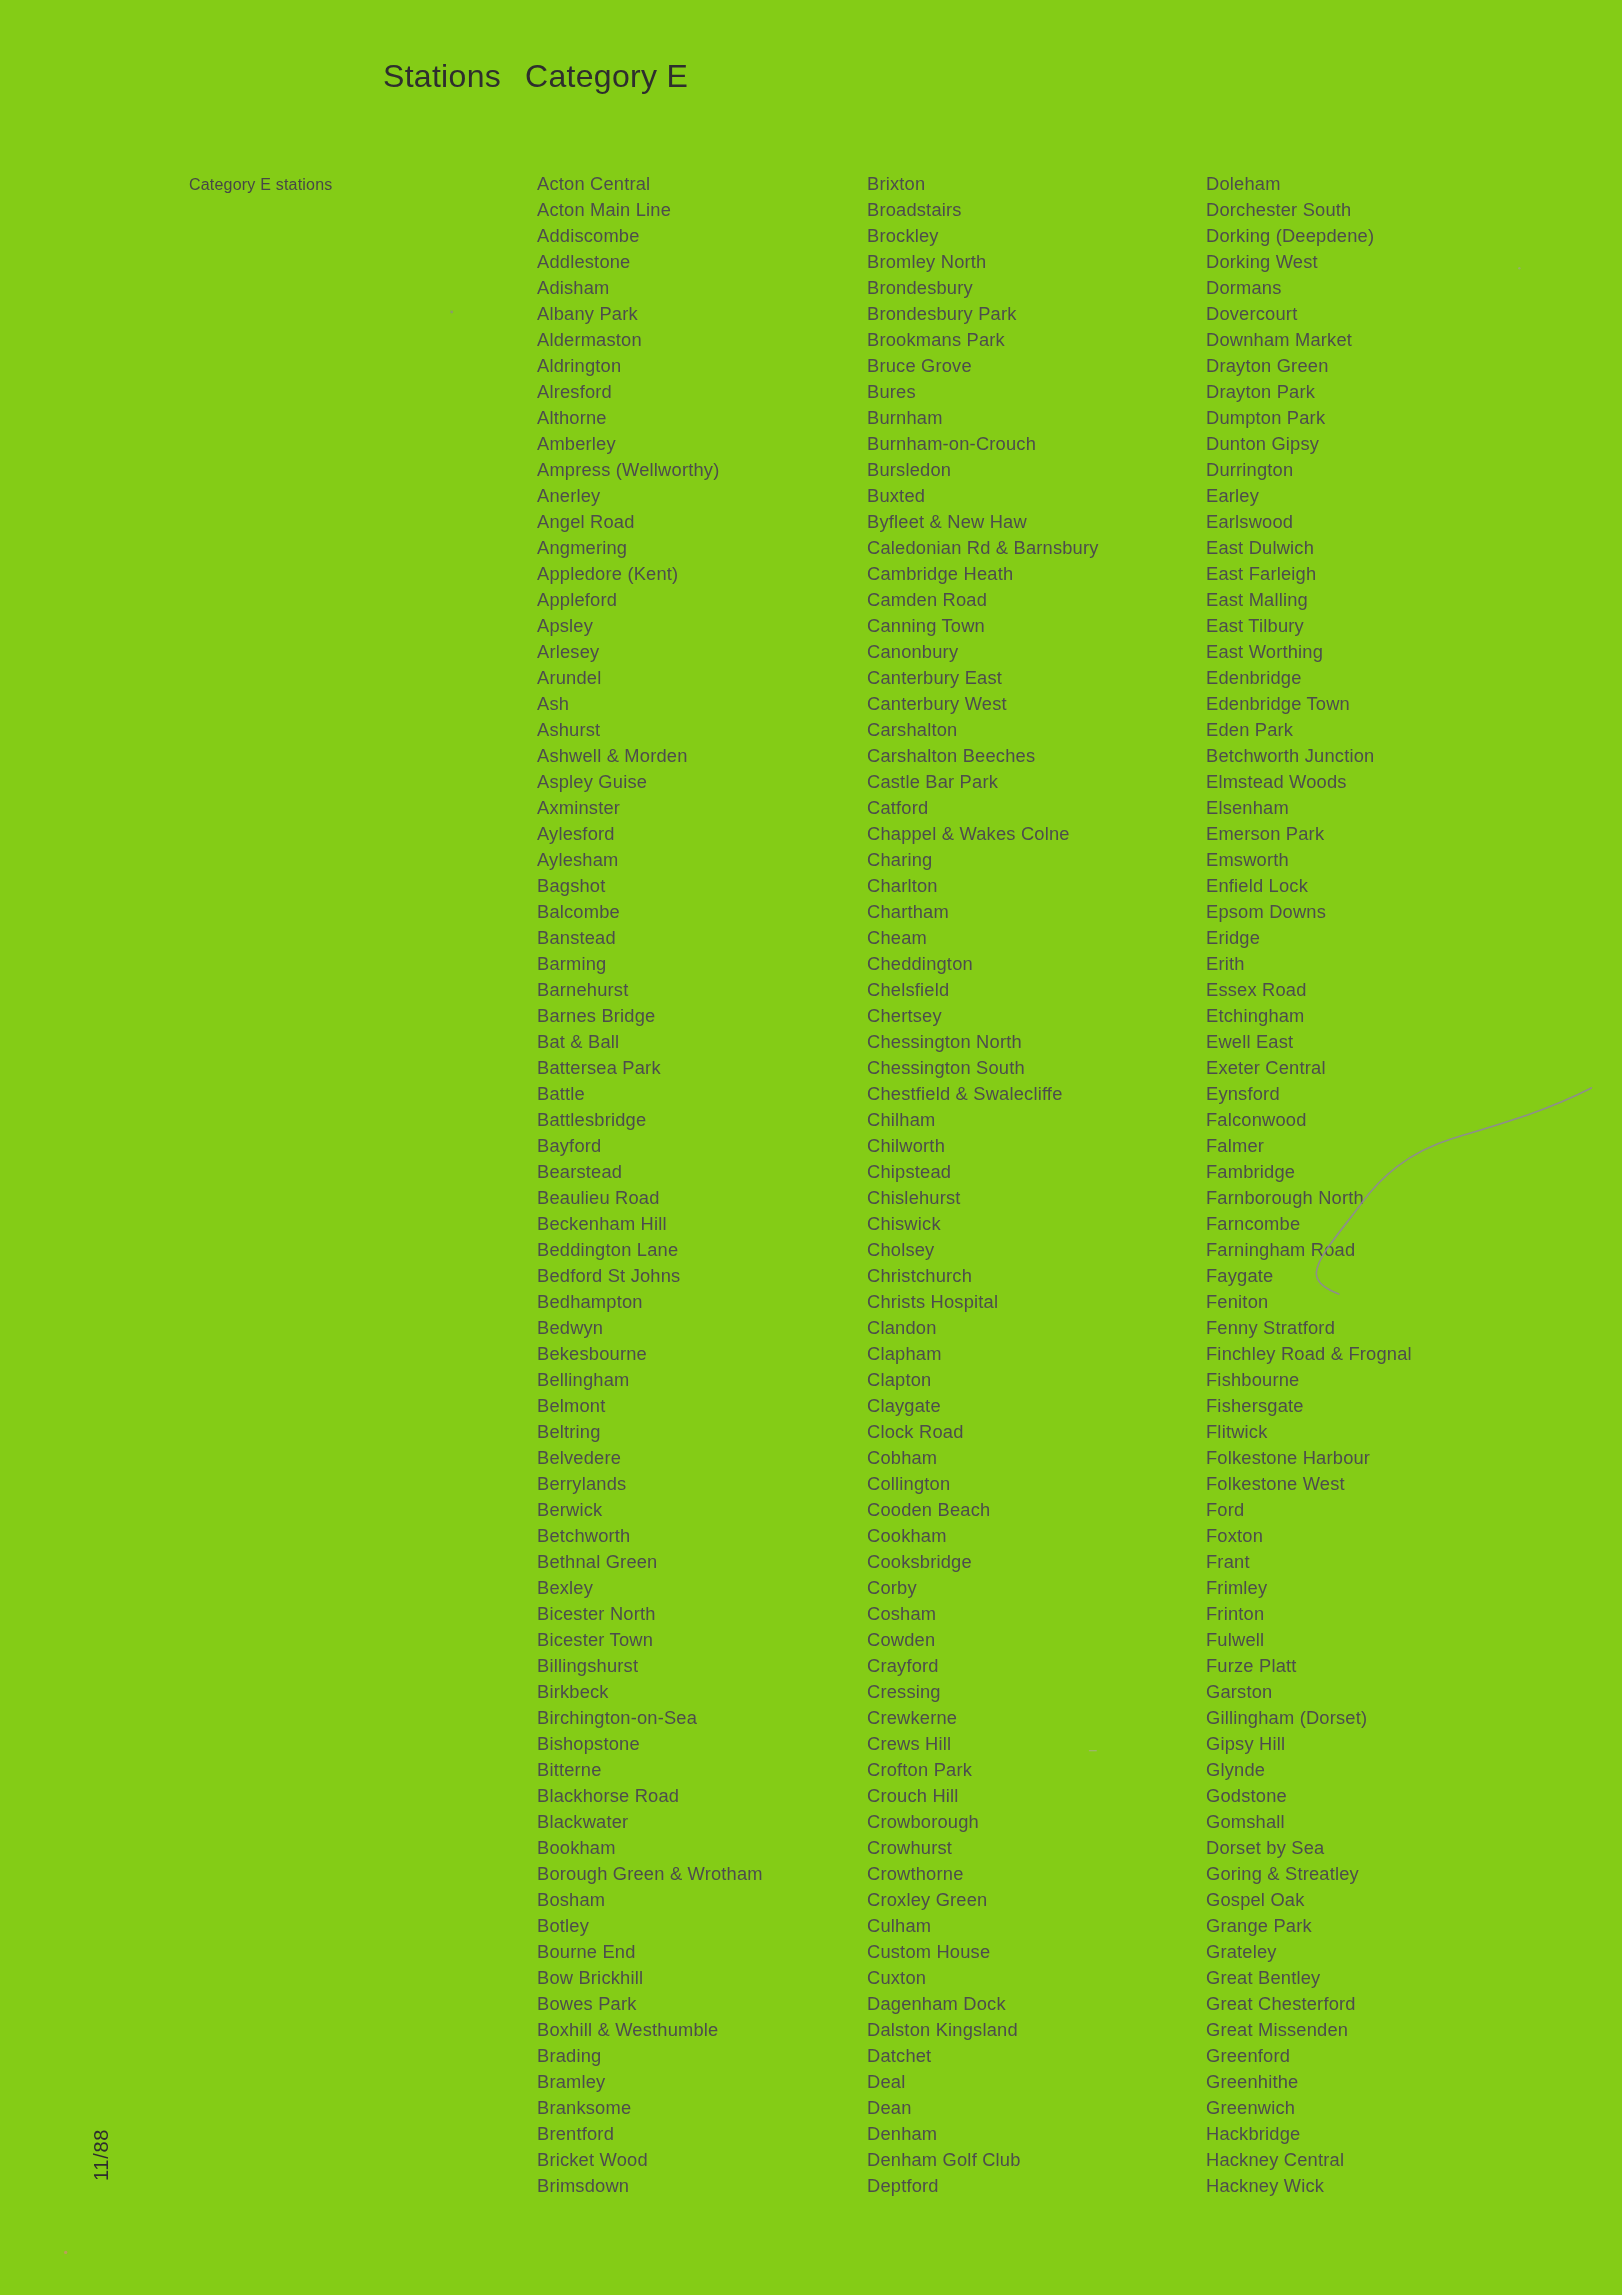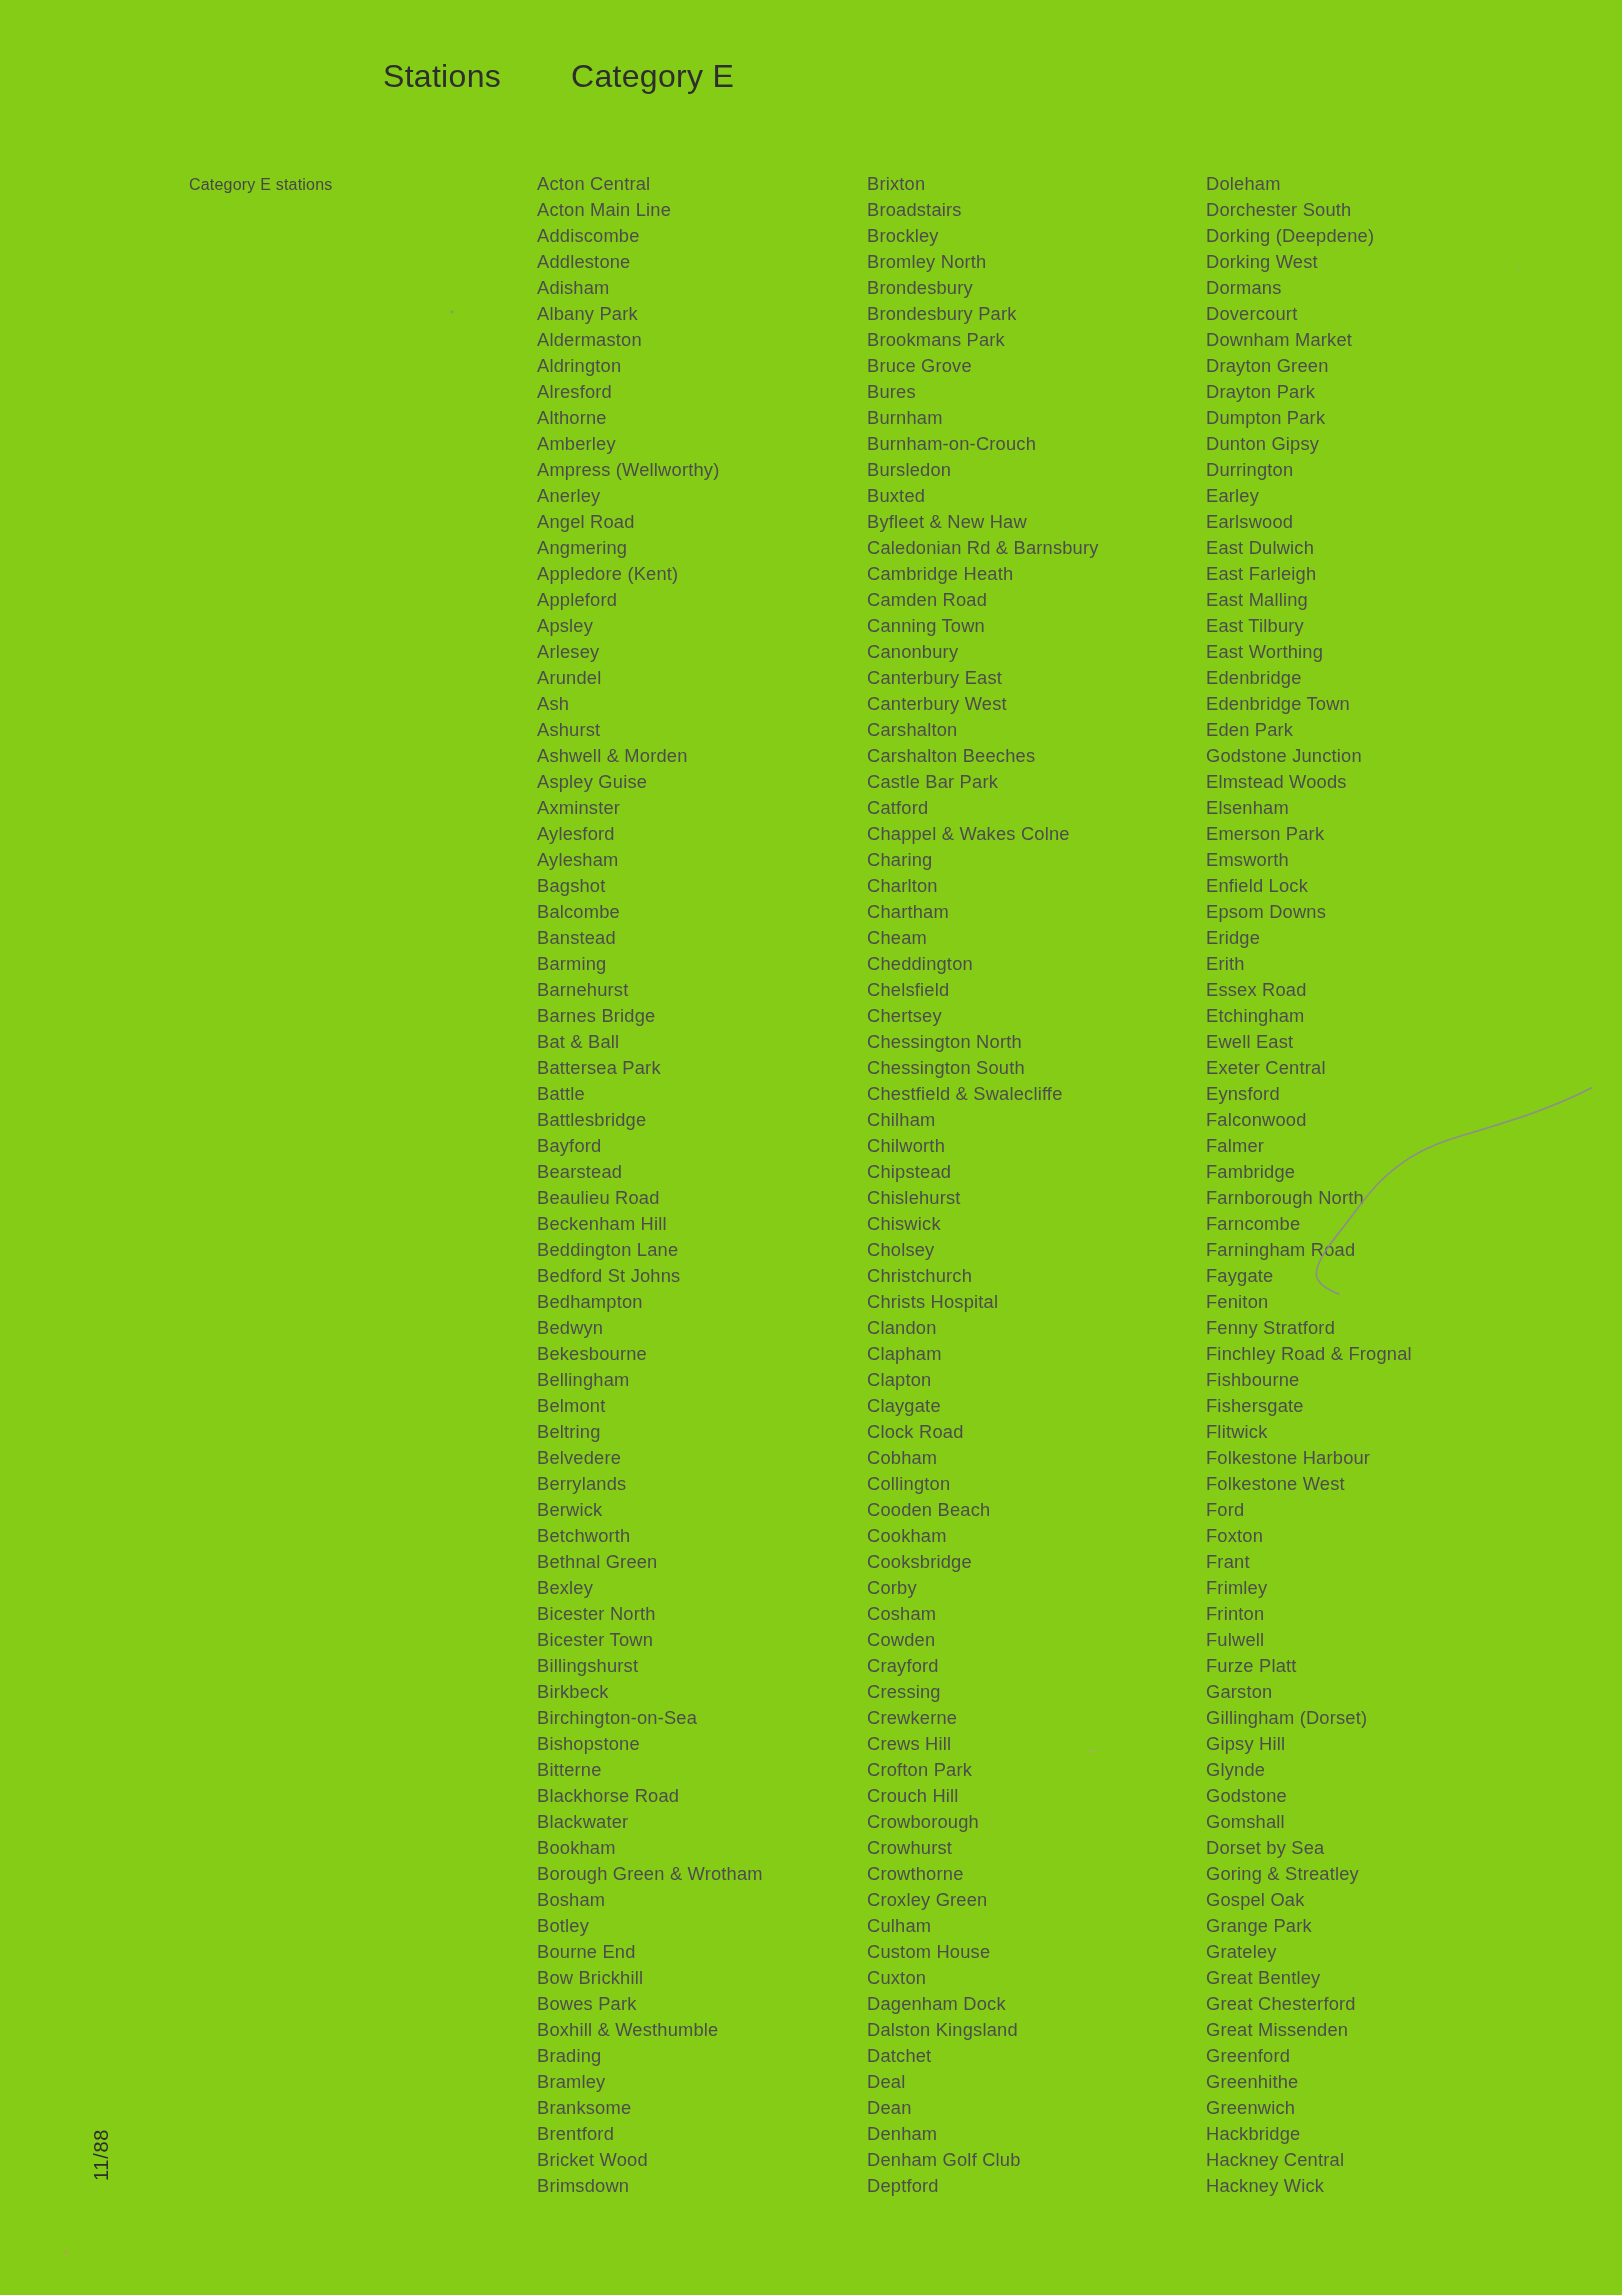--- a/index.html
+++ b/index.html
@@ -19,21 +19,21 @@
   .title-part {
     position: absolute;
     top: 0;
     font-size: 32px;
     line-height: 1;
     color: #2e2e2e;
     letter-spacing: 0.3px;
     white-space: nowrap;
   }
   .title-stations  { left: 383px; }
-  .title-category  { left: 525px; margin-left: 46px; }
+  .title-category  { left: 525px; }
 
   .sidebar-label {
     position: absolute;
     left: 189px;
     top: 172px;
     font-size: 16px;
     line-height: 26px;
     color: #474747;
     letter-spacing: 0.2px;
     white-space: nowrap;
@@ -268,21 +268,21 @@
       <div class="station">Earley</div>
       <div class="station">Earlswood</div>
       <div class="station">East Dulwich</div>
       <div class="station">East Farleigh</div>
       <div class="station">East Malling</div>
       <div class="station">East Tilbury</div>
       <div class="station">East Worthing</div>
       <div class="station">Edenbridge</div>
       <div class="station">Edenbridge Town</div>
       <div class="station">Eden Park</div>
-      <div class="station">Godstone Junction</div>
+      <div class="station">Betchworth Junction</div>
       <div class="station">Elmstead Woods</div>
       <div class="station">Elsenham</div>
       <div class="station">Emerson Park</div>
       <div class="station">Emsworth</div>
       <div class="station">Enfield Lock</div>
       <div class="station">Epsom Downs</div>
       <div class="station">Eridge</div>
       <div class="station">Erith</div>
       <div class="station">Essex Road</div>
       <div class="station">Etchingham</div>

